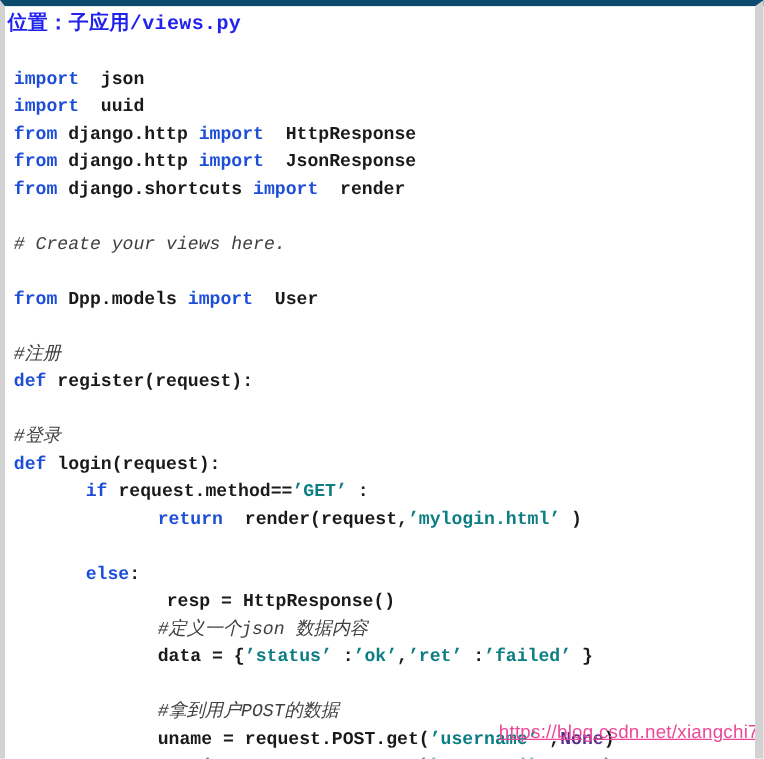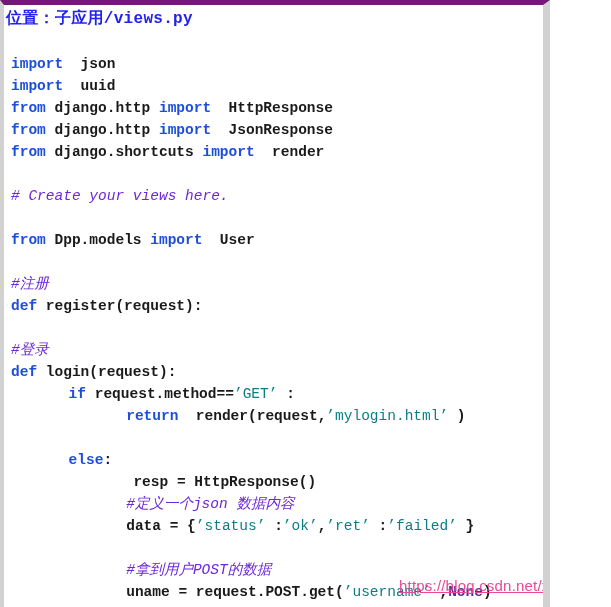--- a/index.html
+++ b/index.html
@@ -2,26 +2,26 @@
 <html><head>
 <meta charset="utf-8">
 <style>
   html, body {
     margin: 0;
     padding: 0;
     background: #ffffff;
   }
   #screen {
     position: relative;
-    width: 550px;
+    width: 611px;
     height: 607px;
     background: #ffffff;
     overflow: hidden;
     box-sizing: border-box;
-    border-top: 5px solid #701a75;
+    border-top: 5px solid #0c4a6e;
     border-left: 4px solid #d2d2d2;
     border-right: 7px solid #d2d2d2;
     font-family: "Liberation Serif", "DejaVu Serif", serif;
   }
   #page {
     position: relative;
     width: 100%;
     height: 100%;
     background: #ffffff;
   }
@@ -52,22 +52,22 @@
     color: #1a1a1a;
     white-space: pre;
   }
   .ln {
     display: block;
     height: 22px;
     padding-left: 7px;
     white-space: pre;
   }
   .kw   { color: #1d4ed8; font-weight: bold; }
-  .str  { color: #0b7d83; font-weight: normal; }
-  .cmt  { color: #6d28d9; font-style: italic; }
+  .str  { color: #0b7d83; font-weight: bold; }
+  .cmt  { color: #404040; font-style: italic; }
   .none { color: #5b2d8e; font-weight: bold; }
   .pln  { color: #1a1a1a; font-weight: bold; }
 
   
   .watermark {
     position: absolute;
     left: 395px;
     top: 572px;
     font-family: "Liberation Sans", "DejaVu Sans", sans-serif;
     font-size: 15px;

